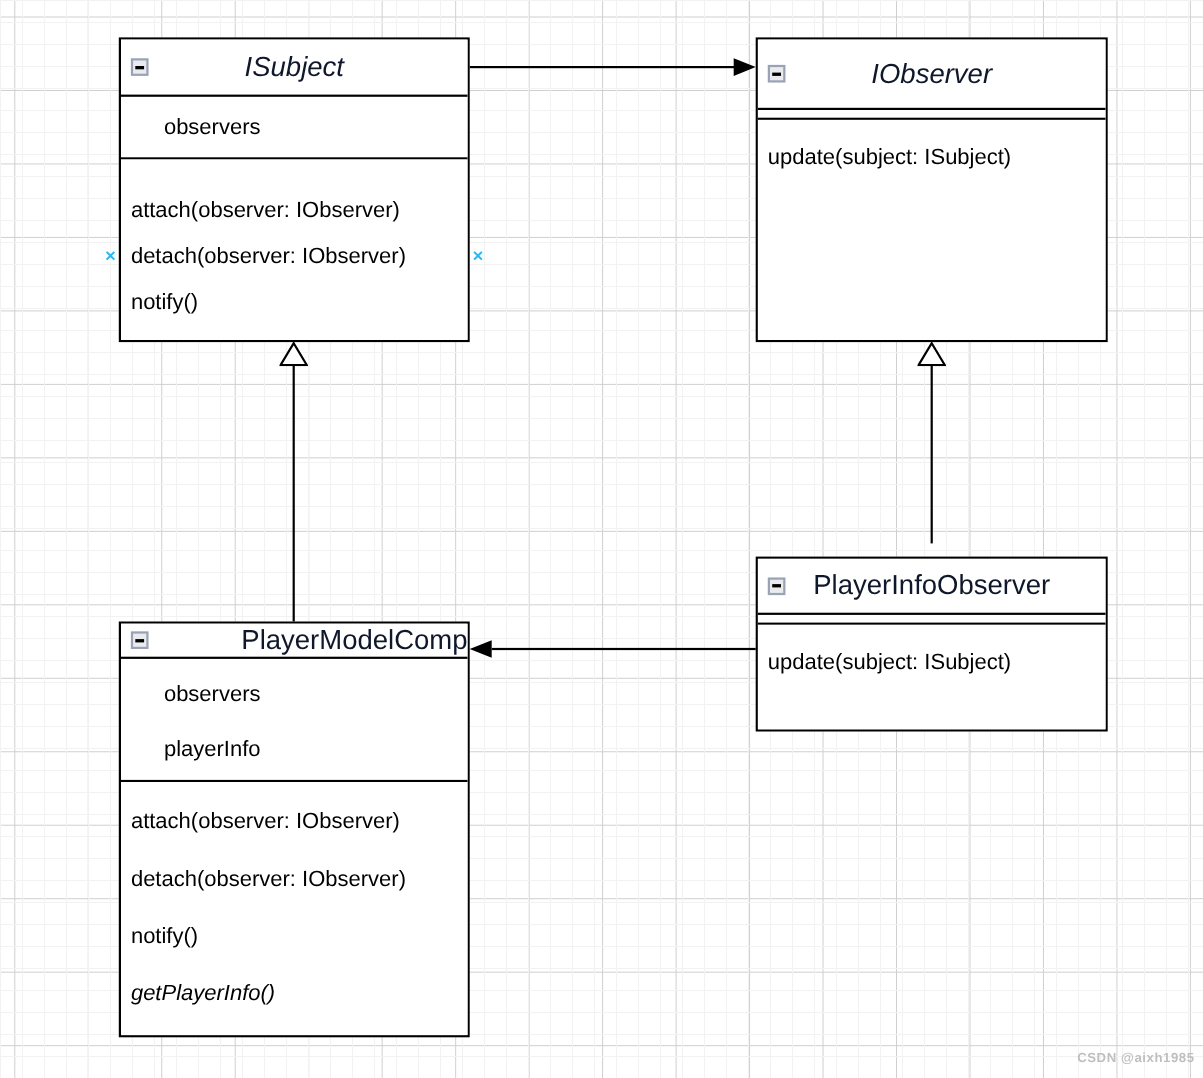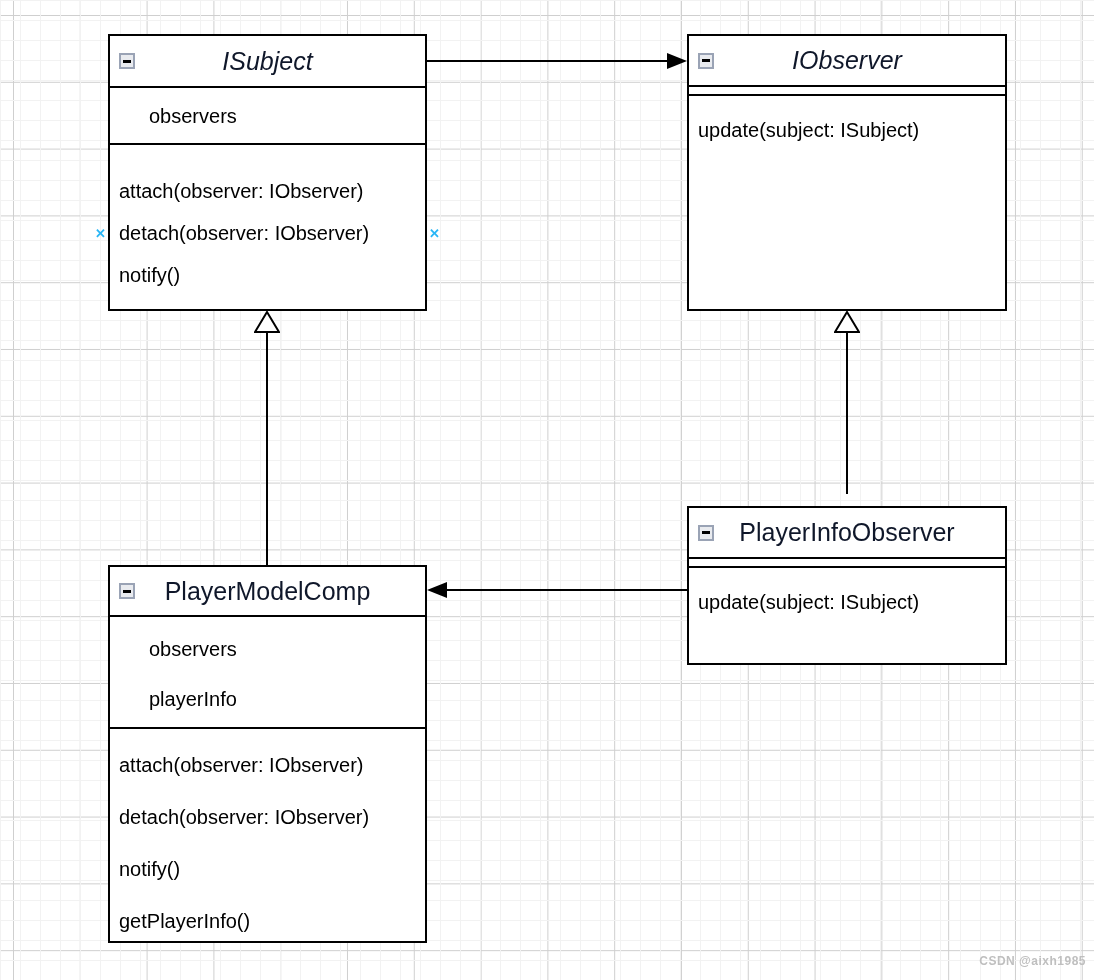--- a/index.html
+++ b/index.html
@@ -176,21 +176,21 @@
       <div class="uml-row" style="margin-top:22px;">
         <span class="handle-x left">✕</span>
         <span>detach(observer: IObserver)</span>
         <span class="handle-x right">✕</span>
       </div>
       <div class="uml-row" style="margin-top:22px;">notify()</div>
     </div>
   </div>
 
   <div class="uml-class" style="left:687px; top:34px; width:320px; height:277px;">
-    <div class="uml-header" style="height:51px;">
+    <div class="uml-header" style="height:64px;">
       <span class="collapse-icon">
           <i></i>
         </span>
       <span class="uml-title italic">IObserver</span>
     </div>
     <div class="uml-compartment divider-bottom empty-strip"></div>
     <div class="uml-compartment" style="flex:1 1 auto; justify-content:flex-start;">
       <div class="uml-row" style="margin-top:24px;">update(subject: ISubject)</div>
     </div>
   </div>
@@ -202,35 +202,35 @@
         </span>
       <span class="uml-title">PlayerInfoObserver</span>
     </div>
     <div class="uml-compartment divider-bottom empty-strip"></div>
     <div class="uml-compartment" style="flex:1 1 auto; justify-content:flex-start;">
       <div class="uml-row" style="margin-top:24px;">update(subject: ISubject)</div>
     </div>
   </div>
 
   <div class="uml-class" style="left:108px; top:565px; width:319px; height:378px;">
-    <div class="uml-header" style="height:50px;">
+    <div class="uml-header" style="height:32px;justify-content:flex-end;">
       <span class="collapse-icon">
           <i></i>
         </span>
       <span class="uml-title">PlayerModelComp</span>
     </div>
     <div class="uml-compartment divider-bottom" style="height:112px; justify-content:flex-start;">
       <div class="uml-row" style="margin-top:22px;">observers</div>
       <div class="uml-row" style="margin-top:30px;">playerInfo</div>
     </div>
     <div class="uml-compartment" style="flex:1 1 auto; justify-content:flex-start;">
       <div class="uml-row" style="margin-top:26px;">attach(observer: IObserver)</div>
       <div class="uml-row" style="margin-top:32px;">detach(observer: IObserver)</div>
       <div class="uml-row" style="margin-top:32px;">notify()</div>
-      <div class="uml-row" style="margin-top:32px;">getPlayerInfo()</div>
+      <div class="uml-row" style="margin-top:32px;font-style:italic;">getPlayerInfo()</div>
     </div>
   </div>
 
   <div class="conn-line conn-h" style="left:427px; top:60px; width:245px;"></div>
   <div class="arrow-head arrow-right" style="left:667px; top:53px;"></div>
 
   <div class="conn-line conn-h" style="left:447px; top:589px; width:240px;"></div>
   <div class="arrow-head arrow-left" style="left:427px; top:582px;"></div>
 
   <div class="conn-line conn-v" style="left:266px; top:331px; height:234px;"></div>

